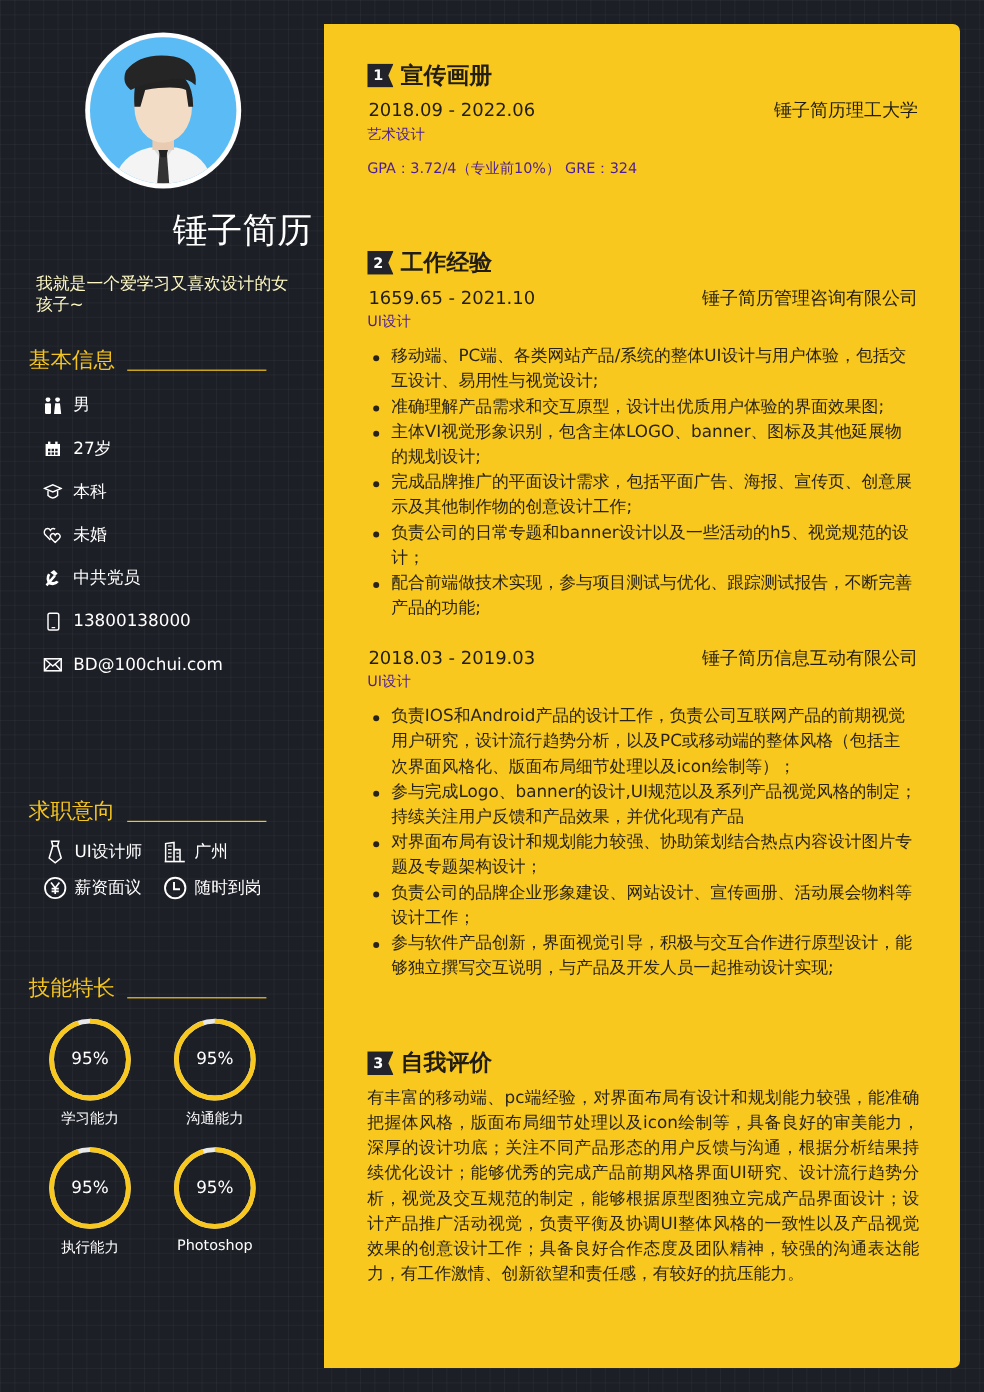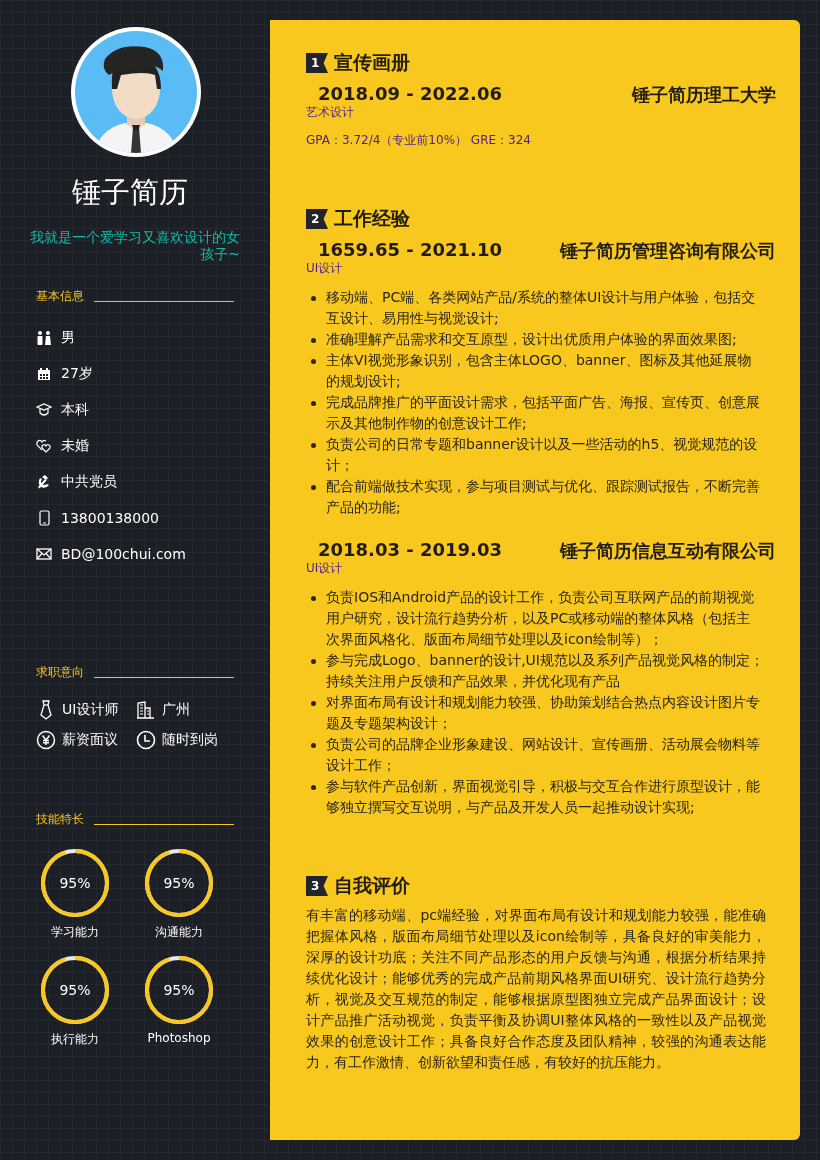--- a/index.html
+++ b/index.html
@@ -2,41 +2,41 @@
 <html><head>
 <meta charset="utf-8">
 <style>
 *{box-sizing:border-box;margin:0;padding:0}
 body{width:820px;height:1160px;overflow:hidden;background:#1d1f27;
  background-image:linear-gradient(rgba(255,255,255,0.035) 1px,transparent 1px),linear-gradient(90deg,rgba(255,255,255,0.035) 1px,transparent 1px);
  background-size:12px 12px;font-family:"DejaVu Sans","Liberation Sans",sans-serif;position:relative;color:#fff}
 .sidebar{position:absolute;left:0;top:0;width:270px;height:1160px}
 .avatar{position:absolute;left:71px;top:27px;width:130px;height:130px;border-radius:50%;background:#fff;padding:4px}
 .avatar-in{width:100%;height:100%;border-radius:50%;background:#5bbcf5;overflow:hidden;position:relative}
-.name{position:absolute;left:0;width:260px;top:173px;text-align:center;font-size:29px;color:#fff}
-.motto{position:absolute;left:30px;width:210px;top:229px;text-align:right;font-size:14px;line-height:17px;color:#14b8a6}
-.sec-title{position:absolute;left:36px;width:198px;display:flex;align-items:flex-end;font-size:12px;color:#f5c51f}
+.name{position:absolute;left:0;width:260px;top:173px;text-align:right;font-size:29px;color:#fff}
+.motto{position:absolute;left:30px;width:210px;top:229px;text-align:left;font-size:14px;line-height:17px;color:#fef9c3}
+.sec-title{position:absolute;left:24px;width:198px;display:flex;align-items:flex-end;font-size:18px;color:#f5c51f}
 .sec-title .line{flex:1;margin-left:10px;border-bottom:1.5px solid #f5c51f;height:1px;margin-bottom:3px}
 .info-list{position:absolute;left:36px;top:320px;width:220px}
 .info-item{display:flex;align-items:center;height:36px;font-size:14px;color:#fff}
 .info-item .ic{width:16px;height:16px;margin-right:9px;display:flex;align-items:center;justify-content:center}
 .job{position:absolute;left:36px;top:700px;width:220px;display:grid;grid-template-columns:100px 110px;row-gap:10px}
 .job-item{display:flex;align-items:center;font-size:14px;color:#fff;height:20px}
 .job-item .ic{width:20px;height:20px;margin-right:6px;display:flex;align-items:center;justify-content:center}
 .skills{position:absolute;left:38px;top:848px;width:220px;display:grid;grid-template-columns:104px 104px;row-gap:14px}
 .skill{text-align:center;width:74px}
 .ring{width:70px;height:70px;position:relative;margin:0 auto}
 .ring svg{position:absolute;left:0;top:0}
 .ring .pct{position:absolute;left:0;top:0;width:70px;height:70px;line-height:70px;text-align:center;font-size:14px;color:#fff}
 .skill .lbl{font-size:12px;color:#fff;margin-top:6px;white-space:nowrap}
 .card{position:absolute;left:270px;top:20px;width:530px;height:1120px;background:#f8c81f;border-radius:0 6px 6px 0;color:#2a2418}
 .h{position:absolute;left:36px;display:flex;align-items:center;font-size:19px;font-weight:bold;color:#221d14}
 .badge{width:22px;height:20px;background:#23242b;color:#fff;font-size:12px;font-weight:bold;display:flex;align-items:center;padding-left:5px;margin-right:6px;
  clip-path:polygon(0 0,100% 0,80% 50%,100% 100%,0 100%)}
-.row{position:absolute;left:48px;width:458px;display:flex;justify-content:space-between;font-size:18px;font-weight:bold;color:#221d14}
+.row{position:absolute;left:37px;width:458px;display:flex;justify-content:space-between;font-size:15px;font-weight:normal;color:#221d14}
 .t{position:absolute;left:36px;font-size:12px;color:#4c1d95}
 ul.b{position:absolute;left:36px;width:458px;list-style:none;font-size:14px;line-height:21px;color:#2a2418}
 ul.b li{position:relative;padding-left:20px}
 ul.b li::before{content:"";position:absolute;left:5px;top:9px;width:5px;height:5px;border-radius:50%;background:#2a2418}
 .para{position:absolute;left:36px;width:460px;top:885px;font-size:14px;line-height:21px;color:#2a2418;text-align:justify}
 </style>
 </head>
 <body>
 
 <div class="sidebar">

